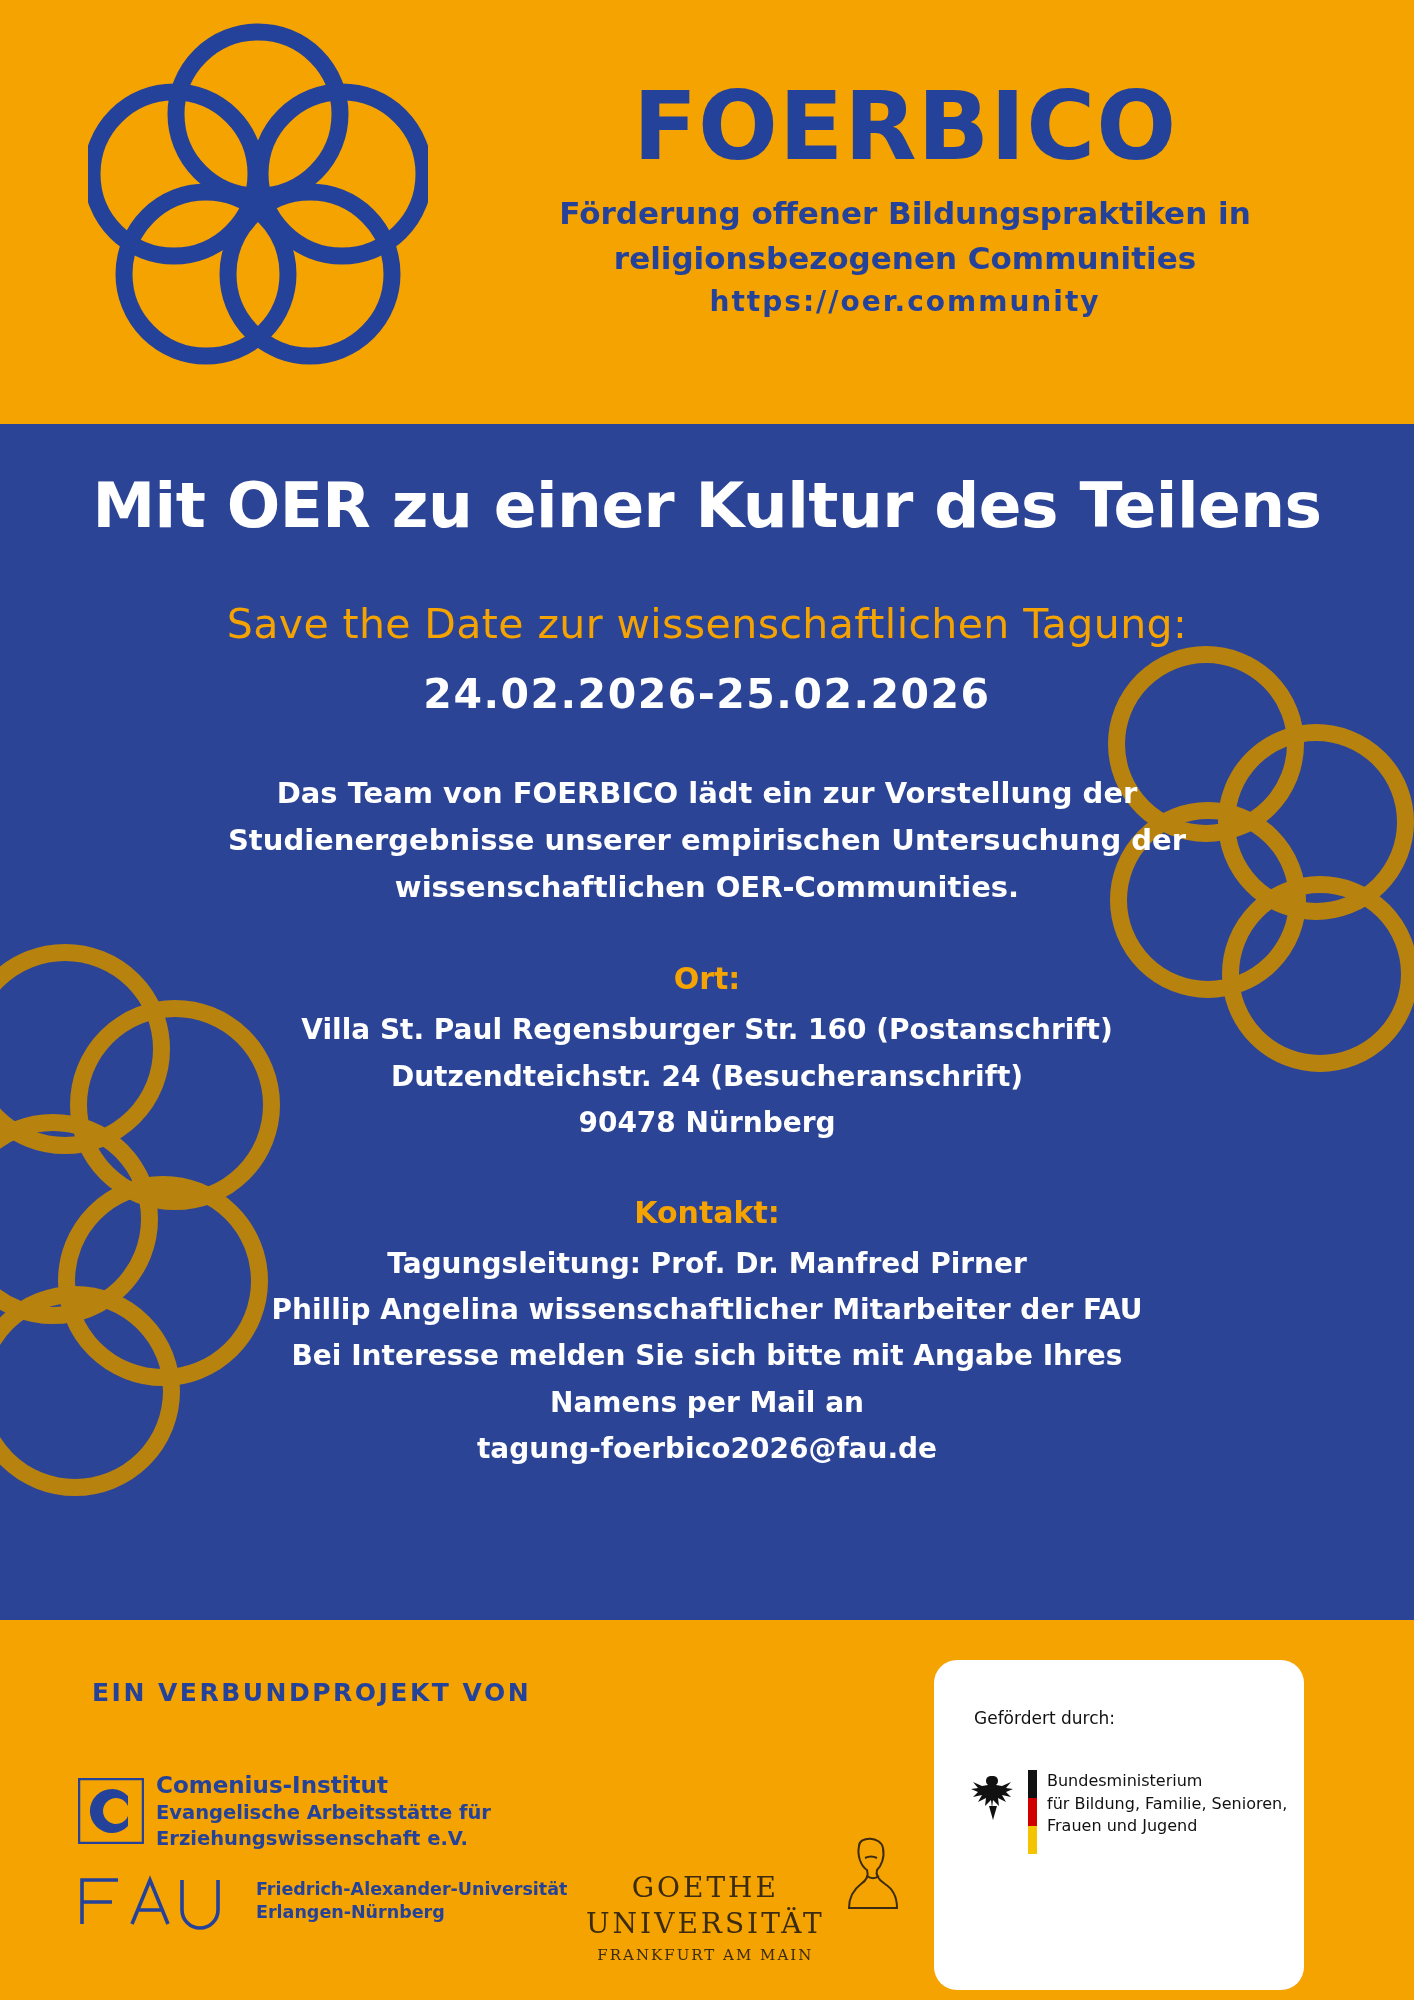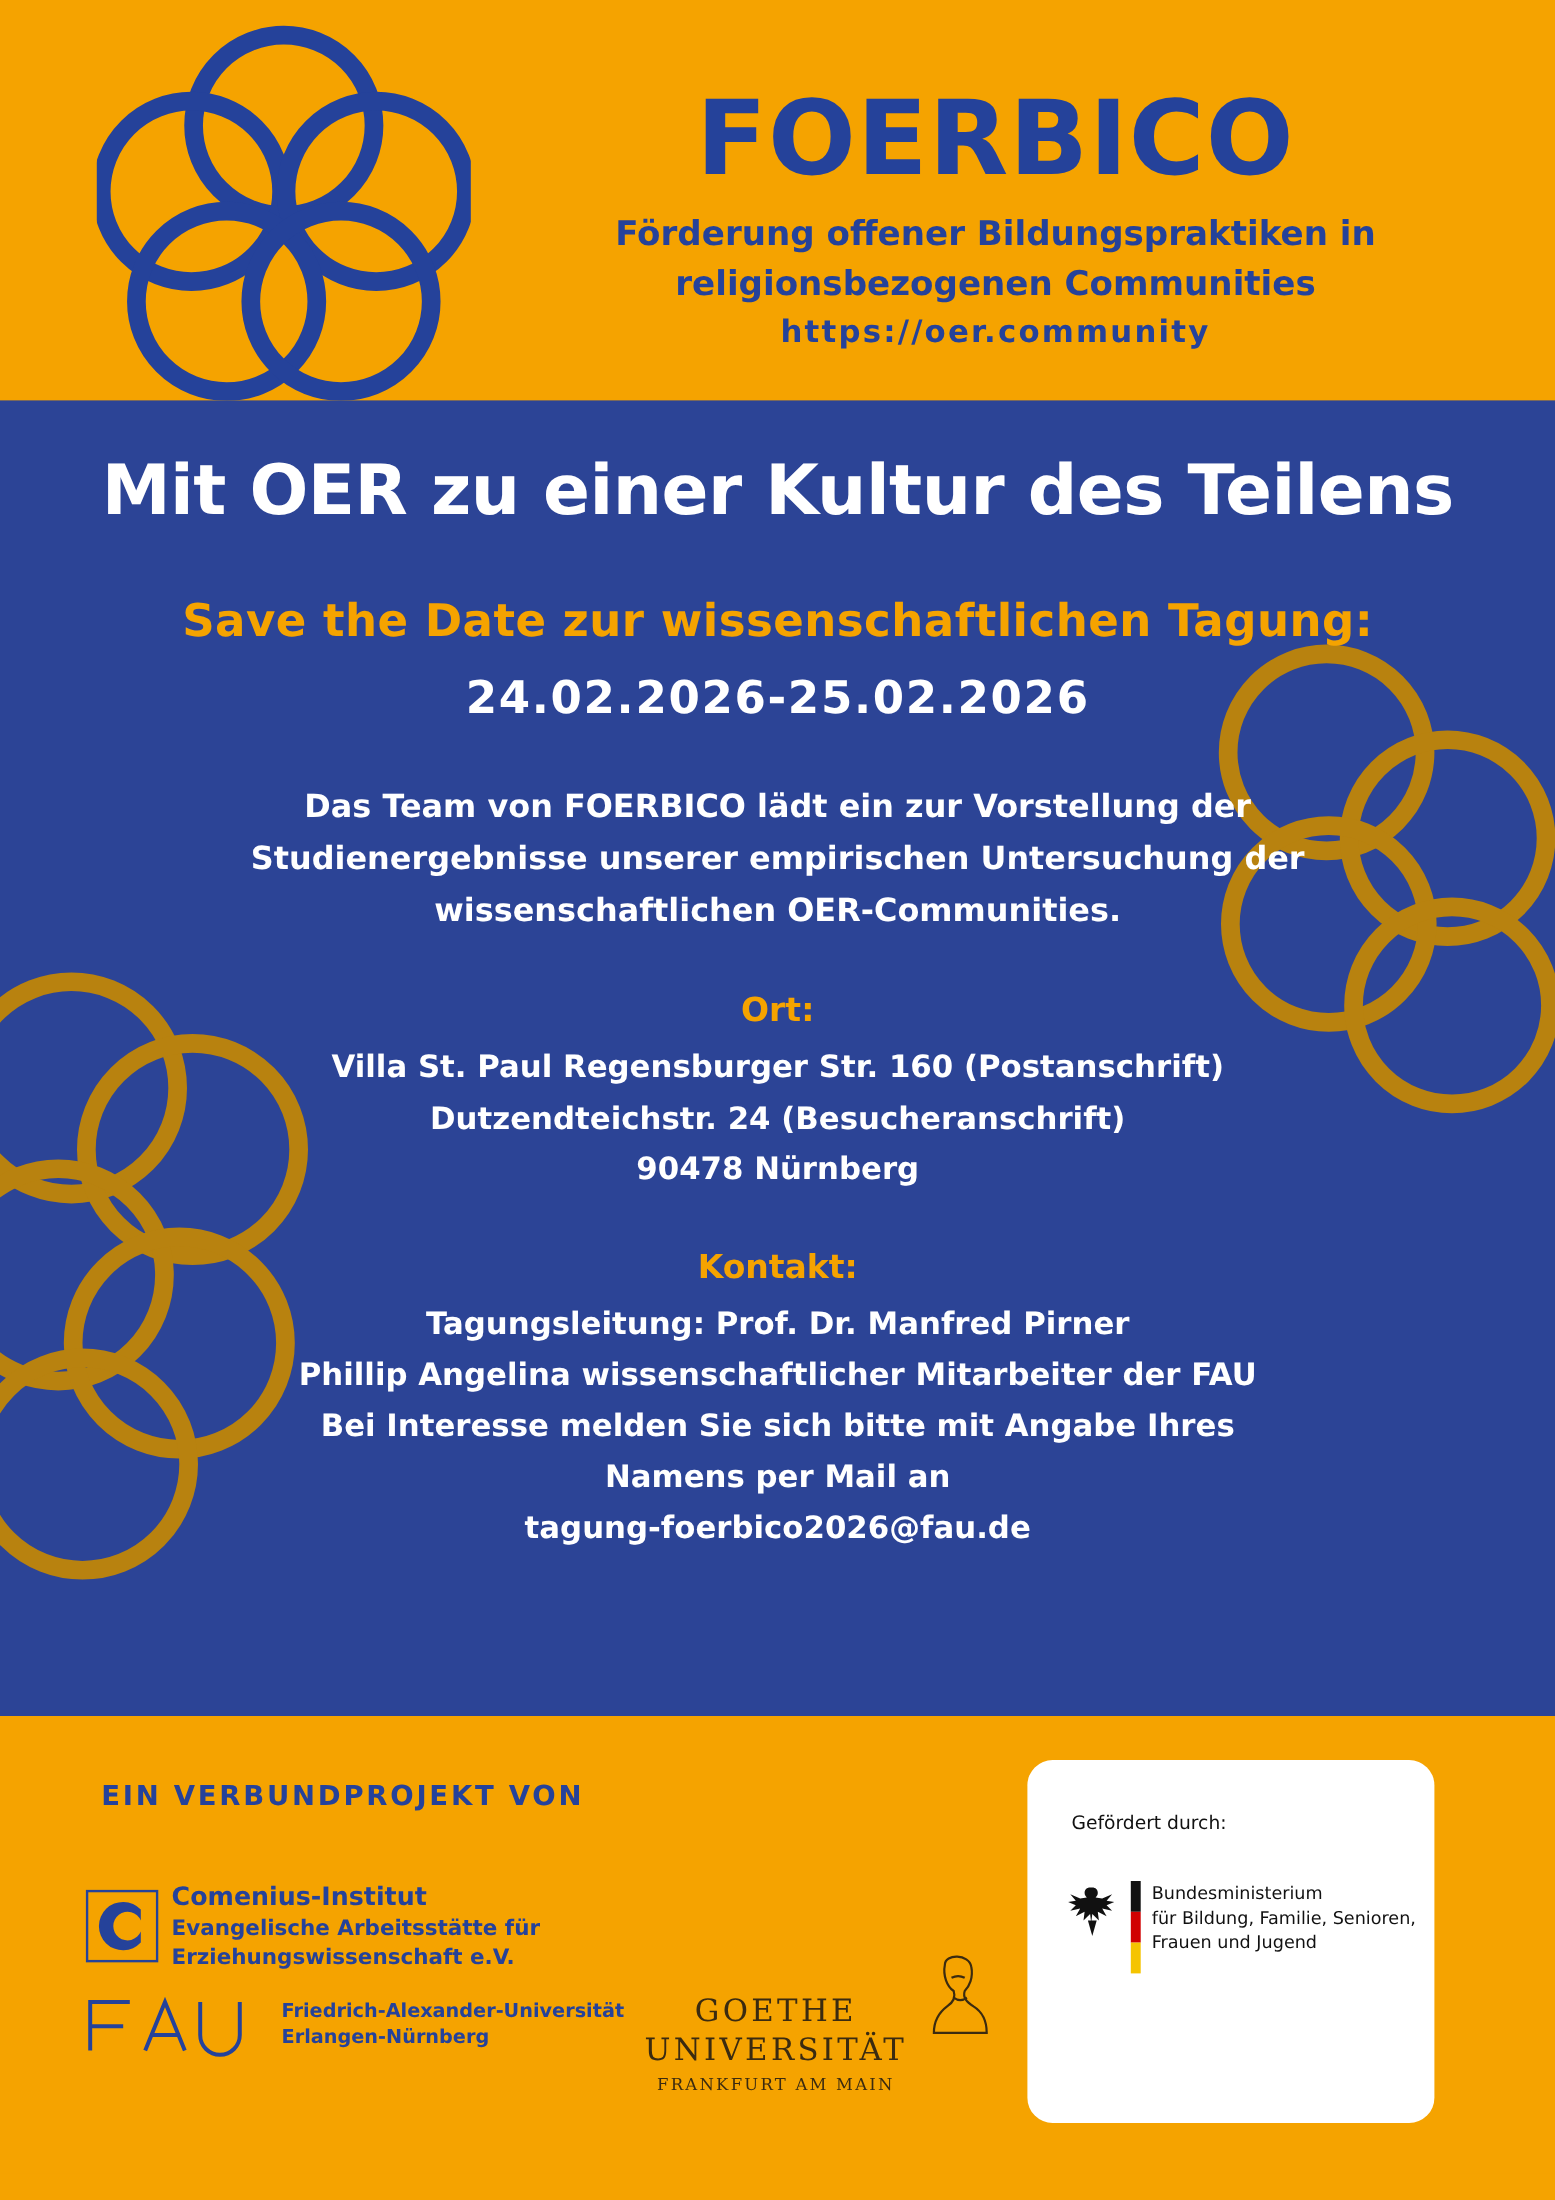--- a/index.html
+++ b/index.html
@@ -14,21 +14,21 @@
     position: relative;
     width: 1414px;
     height: 2000px;
     background: #f5a300;
     overflow: hidden;
   }
 
   
   .header {
     position: relative;
-    height: 364px;
+    height: 424px;
     background: #f5a300;
     overflow: hidden;
   }
   .logo-mark {
     position: absolute;
     left: 88px;
     top: 22px;
     width: 340px;
     height: 370px;
   }
@@ -86,21 +86,21 @@
     padding-top: 46px;
     font-size: 63px;
     font-weight: 700;
     color: #ffffff;
     line-height: 1.15;
     letter-spacing: -0.5px;
   }
   .save-date {
     margin-top: 58px;
     font-size: 41px;
-    font-weight: 700;
+    font-weight: 400;
     color: #f5a300;
     letter-spacing: 0.4px;
   }
   .date-range {
     margin-top: 22px;
     font-size: 41px;
     font-weight: 700;
     color: #ffffff;
     letter-spacing: 1.5px;
   }

